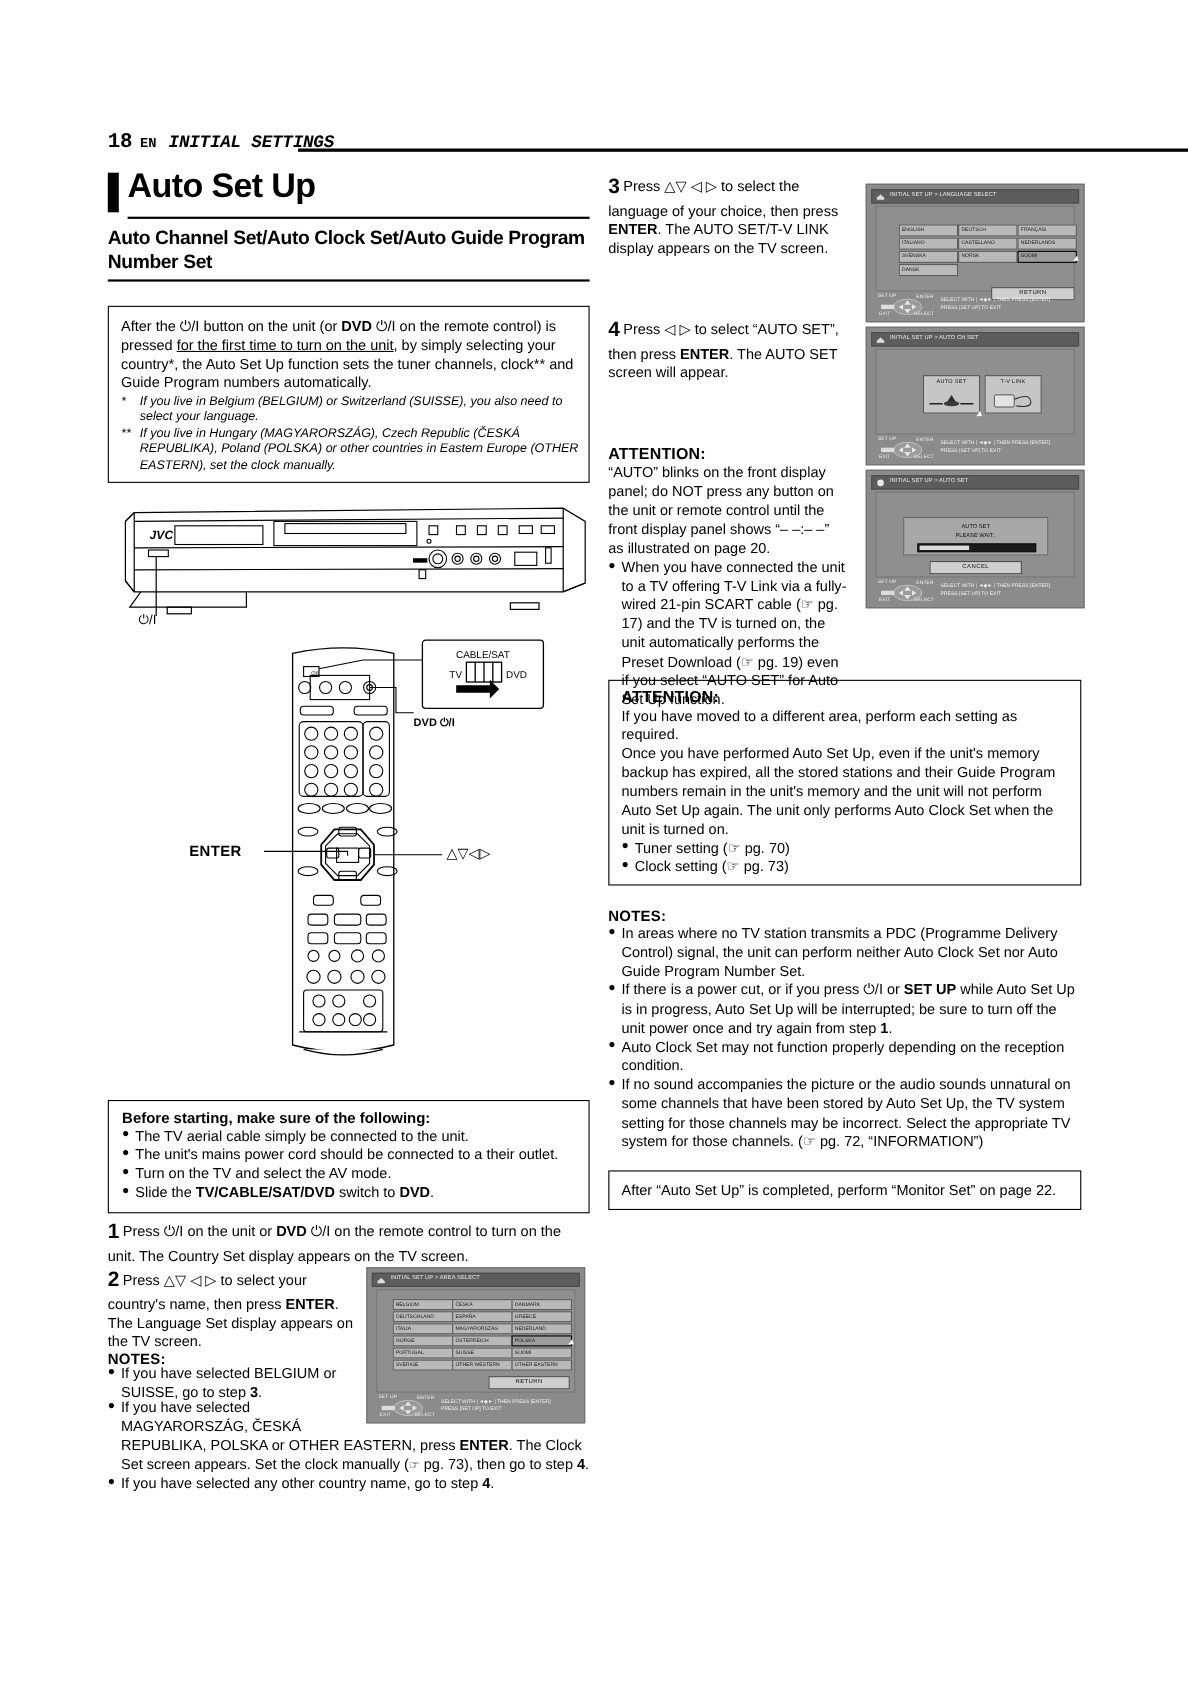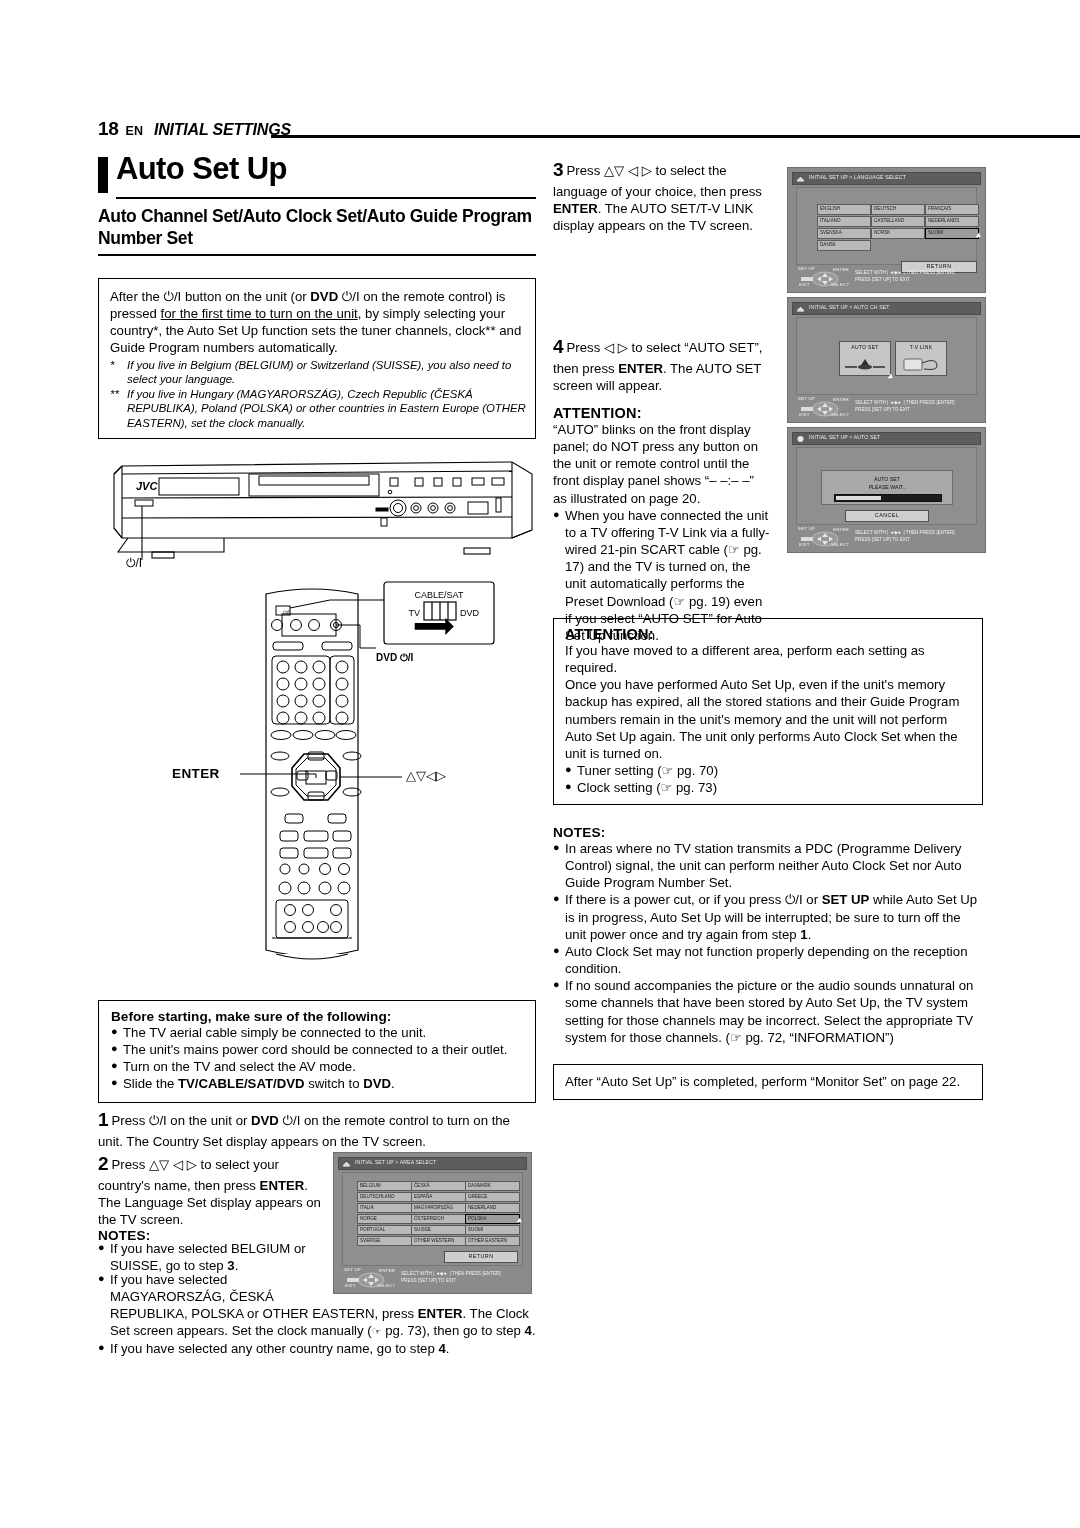--- a/index.html
+++ b/index.html
@@ -2,21 +2,21 @@
 <html><head>
 <meta charset="utf-8">
 <style>
   html,body{margin:0;padding:0;background:#fff;}
   body{width:1080px;height:1528px;position:relative;
        font-family:"Liberation Sans",sans-serif;color:#000;}
   .page{position:absolute;left:0;top:0;width:1080px;height:1528px;}
 
   
   .hdr{position:absolute;left:98px;top:118px;width:884px;}
-  .hdr-row{display:flex;align-items:baseline;}
+  .hdr-row{display:flex;align-items:baseline;font-family:Liberation Mono, monospace;}
   .pg-num{font-weight:bold;font-size:19px;letter-spacing:-0.3px;}
   .pg-en{font-size:12.5px;font-weight:bold;margin-left:7px;}
   .pg-sec{font-size:16px;font-style:italic;font-weight:bold;margin-left:11px;
           letter-spacing:-0.2px;}
   .hdr-rule{position:absolute;left:173px;top:17px;width:809px;height:3px;background:#000;}
 
   .title-wrap{position:absolute;left:98px;top:155px;width:438px;}
   .title-bar{position:absolute;left:0;top:2px;width:10px;height:36px;background:#000;}
   .title-txt{position:absolute;left:18px;top:-4px;font-size:31px;font-weight:bold;
              letter-spacing:-0.6px;}
@@ -363,21 +363,21 @@
         <div>SELECT WITH | ◄◆► | THEN PRESS [ENTER]</div>
         <div>PRESS [SET UP] TO EXIT</div>
       </div>
     </div>
   </div>
 
   <div class="bodytext" style="position:absolute;left:553px;top:158px;width:218px;">
     <span class="stepnum">3</span><span>Press △▽ ◁ ▷ to select the language of your choice, then press <b>ENTER</b>. The AUTO SET/T-V LINK display appears on the TV screen.</span>
   </div>
 
-  <div class="bodytext" style="position:absolute;left:553px;top:288px;width:218px;margin-top:47px;">
+  <div class="bodytext" style="position:absolute;left:553px;top:288px;width:218px;">
     <span class="stepnum">4</span><span>Press ◁ ▷ to select “AUTO SET”, then press <b>ENTER</b>. The AUTO SET screen will appear.</span>
   </div>
 
   <div class="osd" style="left:787px;top:167px;width:197px;height:124px;">
     <div class="titlebar">
       <svg class="ic" viewBox="0 0 12 10">
           <path d="M1 6 L6 1.6 L11 6 L11 9 L1 9 Z" fill="#dcdcdc" stroke="#333" stroke-width=".6"></path>
         </svg>
       <div class="tt">INITIAL SET UP &gt; LANGUAGE SELECT</div>
     </div>

